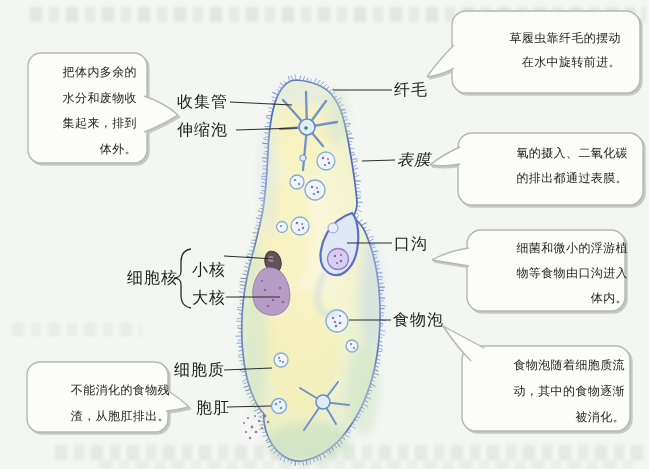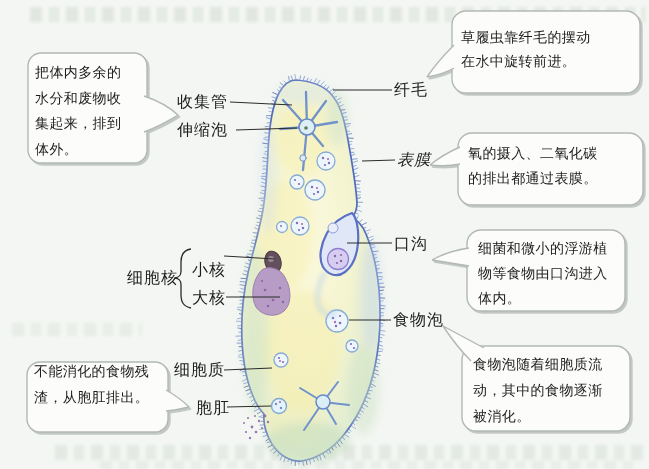--- a/index.html
+++ b/index.html
@@ -7,21 +7,21 @@
     --outline_blue:#4f6cbe; --leader:#2b2b2b;
   }
   html,body{margin:0;padding:0;}
   body{background:#e8e8e8;font-family:"Liberation Serif","DejaVu Serif",serif;}
   #stage{position:relative;width:649px;height:469px;overflow:hidden;background:var(--page_bg);}
   #art{position:absolute;left:0;top:0;}
   .bleed{position:absolute;filter:blur(1.6px);opacity:.5;pointer-events:none;
     background:repeating-linear-gradient(90deg, rgba(148,168,152,.38) 0 12px, rgba(148,168,152,0) 12px 19px,
       rgba(140,162,148,.30) 19px 29px, rgba(148,168,152,0) 29px 36px);}
   .label{position:absolute;color:var(--text);font-size:16px;letter-spacing:1px;line-height:17px;white-space:nowrap;}
-  .bubble-text{position:absolute;color:var(--text);font-size:14px;letter-spacing:.4px;white-space:pre-line;}
+  .bubble-text{position:absolute;color:var(--text);font-size:12px;letter-spacing:.4px;white-space:pre-line;text-align:right;}
 </style>
 </head>
 <body>
 
 <div id="stage">
 
   <div class="bleed" style="left:30px;top:7px;width:615px;height:15px;"></div>
   <div class="bleed" style="left:12px;top:323px;width:130px;height:13px;opacity:.3;"></div>
   <div class="bleed" style="left:55px;top:445px;width:594px;height:15px;opacity:.42;"></div>
   <div class="bleed" style="left:100px;top:461px;width:540px;height:8px;opacity:.3;"></div>
@@ -493,16 +493,16 @@
   <div class="bubble-text" style="left:461px;top:26px;width:160px;line-height:24px;">草履虫靠纤毛的摆动
 在水中旋转前进。</div>
   <div class="bubble-text" style="left:468px;top:141px;width:160px;line-height:25px;font-family:Liberation Serif, serif;">氧的摄入、二氧化碳
 的排出都通过表膜。</div>
   <div class="bubble-text" style="left:478px;top:236px;width:150px;line-height:25px;">细菌和微小的浮游植
 物等食物由口沟进入
 体内。</div>
   <div class="bubble-text" style="left:473px;top:352px;width:152px;line-height:26px;">食物泡随着细胞质流
 动，其中的食物逐渐
 被消化。</div>
-  <div class="bubble-text" style="left:34px;top:359px;width:136px;line-height:26px;">不能消化的食物残
+  <div class="bubble-text" style="left:34px;top:377px;width:136px;line-height:26px;">不能消化的食物残
 渣，从胞肛排出。</div>
 
 </div>
 
 </body></html>

